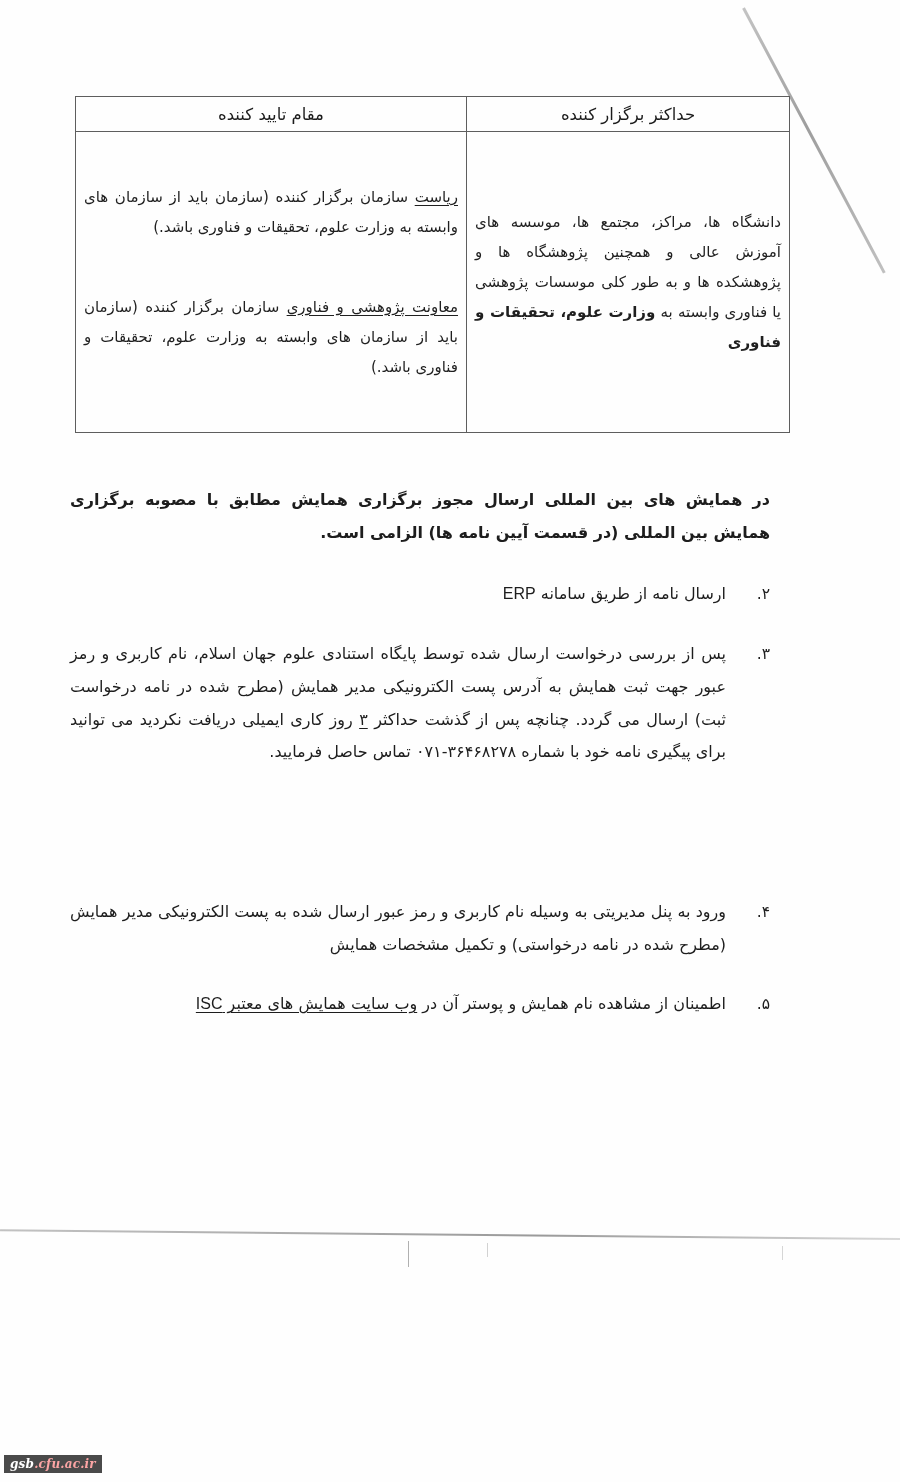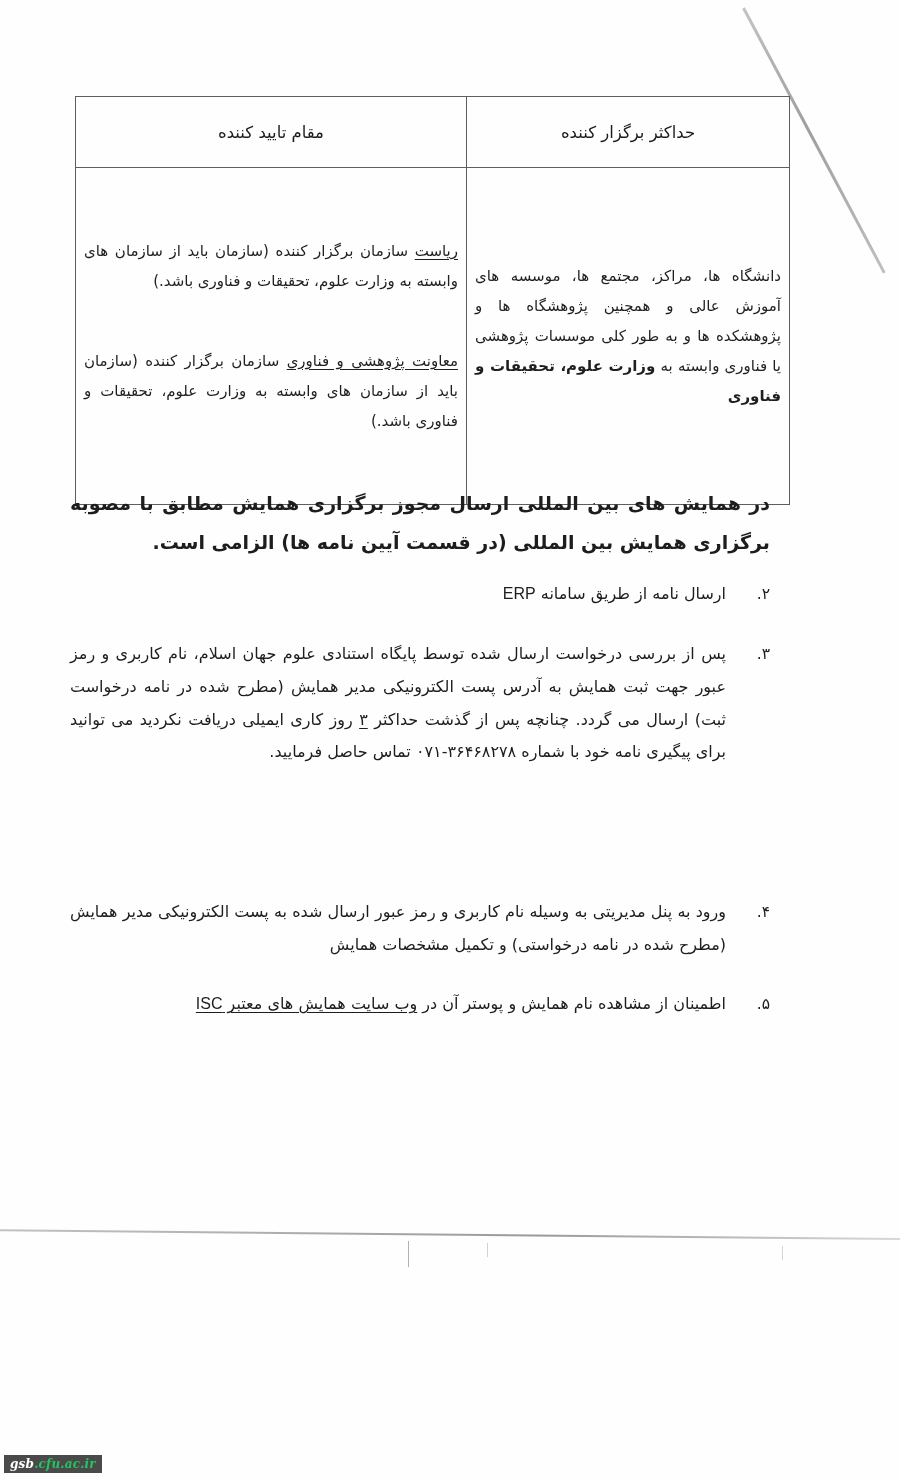--- a/index.html
+++ b/index.html
@@ -65,36 +65,36 @@
     color: #ffffff;
     font-family: "DejaVu Serif", "Liberation Serif", serif;
     font-weight: bold;
     font-style: italic;
     font-size: 12px;
     letter-spacing: .2px;
     padding: 3px 6px 3px 6px;
     direction: ltr;
     line-height: 1;
   }
-  .watermark .accent { color: #22c55e; }
+  .watermark .accent { color: #fca5a5; }
 
   
   .doc-table {
     position: absolute;
     top: 96px;
     right: 110px;
     width: 680px;
     border-collapse: collapse;
     table-layout: fixed;
     direction: rtl;
   }
   .doc-table td, .doc-table th {
     border: 1px solid #5e5e5e;
     vertical-align: middle;
-    padding: 18px 8px;
+    padding: 0 8px;
   }
   .doc-table th {
     font-weight: normal;
     font-size: 16.5px;
     text-align: center;
     height: 34px;
     color: #1b1b1b;
   }
   .cell-body {
     font-size: 15px;
@@ -117,21 +117,21 @@
     position: absolute;
     right: 130px;
     width: 700px;
     font-size: 16px;
     line-height: 2.05;
     color: #1d1d1d;
     text-align: justify;
     text-justify: inter-word;
     direction: rtl;
   }
-  .para.bold { font-weight: bold; font-size: 19px; }
+  .para.bold { font-weight: bold; font-size: 16px; }
 
   .list-item {
     position: absolute;
     right: 130px;
     width: 700px;
     font-size: 16px;
     line-height: 2.05;
     color: #1d1d1d;
     direction: rtl;
     text-align: justify;

